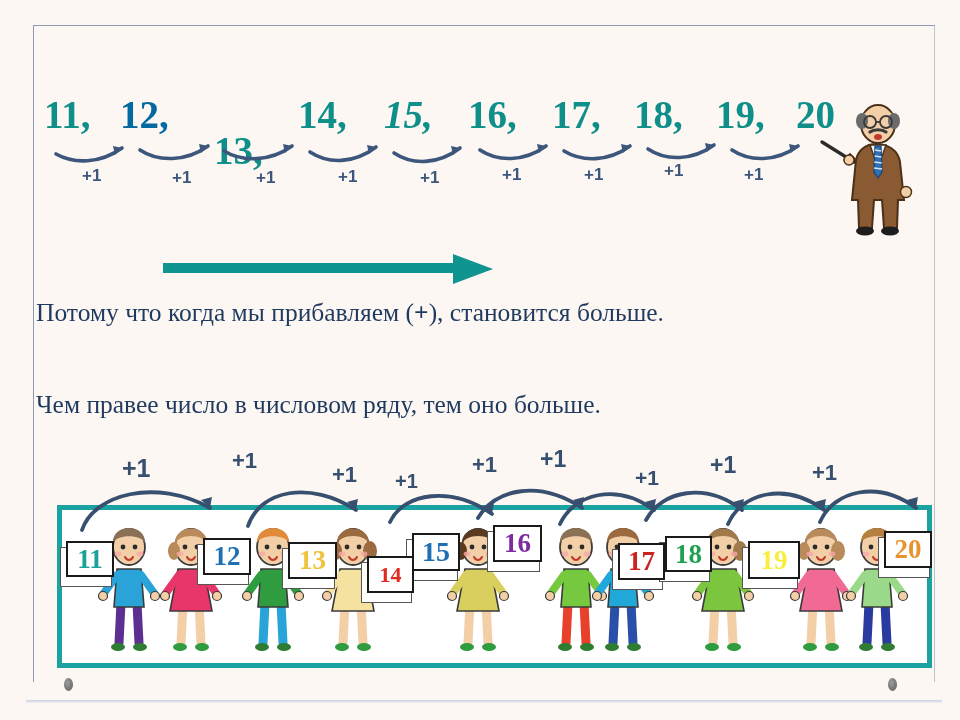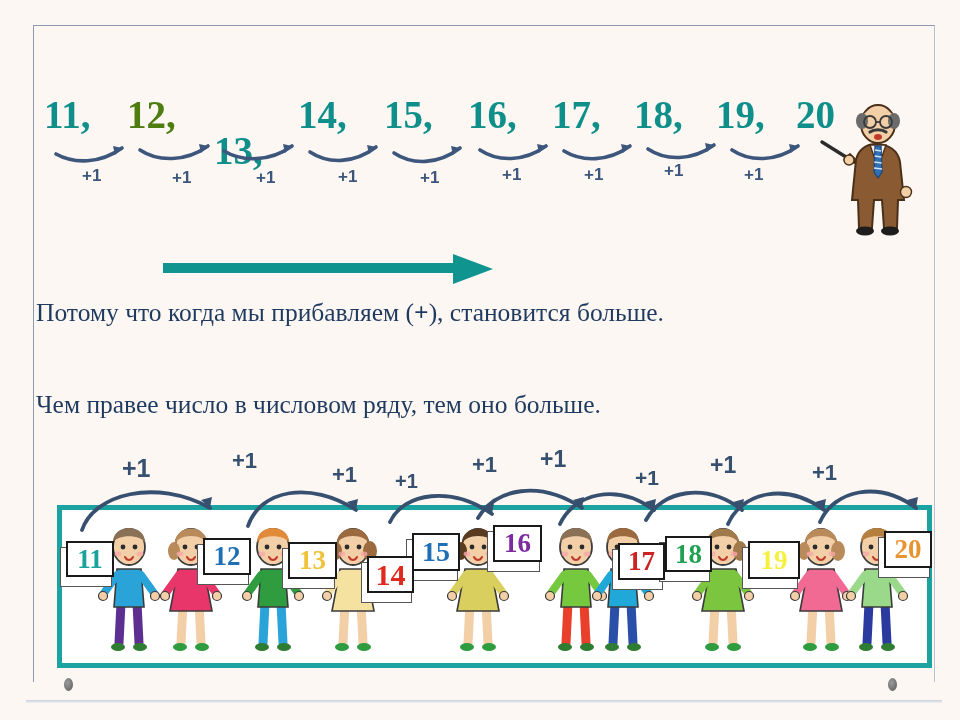--- a/index.html
+++ b/index.html
@@ -120,24 +120,24 @@
 <div id="slide">
 
   <div class="page-border"></div>
   <div class="page-baseline"></div>
   <div class="corner-dot dot-left"></div>
   <div class="corner-dot dot-right"></div>
 
 
   <div class="numrow" id="numrow" style="position: absolute;">
       <span class="num" style="position: absolute; left: 0px; top: 0px; color: rgb(15, 143, 138);">11,</span>
-      <span class="num" style="position: absolute; left: 83px; top: 0px; color: #4d7c0f;">12,</span>
+      <span class="num" style="position: absolute; left: 76px; top: 0px; color: #0369a1;">12,</span>
       <span class="num" style="position: absolute; left: 170px; top: 0px; color: rgb(15, 143, 138); margin-top: 36px;">13,</span>
       <span class="num" style="position: absolute; left: 254px; top: 0px; color: rgb(15, 143, 138);">14,</span>
-      <span class="num" style="position: absolute; left: 340px; top: 0px; color: rgb(15, 143, 138);">15,</span>
+      <span class="num" style="position: absolute; left: 340px; top: 0px; color: rgb(15, 143, 138); font-style: italic;">15,</span>
       <span class="num" style="position: absolute; left: 424px; top: 0px; color: rgb(15, 143, 138);">16,</span>
       <span class="num" style="position: absolute; left: 508px; top: 0px; color: rgb(15, 143, 138);">17,</span>
       <span class="num" style="position: absolute; left: 590px; top: 0px; color: rgb(15, 143, 138);">18,</span>
       <span class="num" style="position: absolute; left: 672px; top: 0px; color: rgb(15, 143, 138);">19,</span>
       <span class="num" style="position: absolute; left: 752px; top: 0px; color: rgb(15, 143, 138);">20</span>
     </div>
 
   <div class="toparrows">
     <svg width="780" height="52" viewBox="0 0 780 52" fill="none">
       <g stroke="#3c567c" stroke-width="3.6" stroke-linecap="round" fill="none">
@@ -395,21 +395,21 @@
   </div>
 
   <div id="cards-layer">
       <div class="card-plate" style="left: 60px; top: 547px; width: 52px; height: 40px;"></div>
       <div class="card" style="left: 66px; top: 541px; width: 48px; height: 36px; color: rgb(26, 163, 155); font-size: 27px;">11</div>
       <div class="card-plate" style="left: 197px; top: 544px; width: 52px; height: 41px;"></div>
       <div class="card" style="left: 203px; top: 538px; width: 48px; height: 37px; color: rgb(31, 111, 181); font-size: 27px;">12</div>
       <div class="card-plate" style="left: 282px; top: 548px; width: 53px; height: 41px;"></div>
       <div class="card" style="left: 288px; top: 542px; width: 49px; height: 37px; color: rgb(240, 195, 60); font-size: 27px;">13</div>
       <div class="card-plate" style="left: 361px; top: 562px; width: 51px; height: 41px;"></div>
-      <div class="card" style="left: 367px; top: 556px; width: 47px; height: 37px; color: rgb(224, 42, 30); font-size: 30px;">14</div>
+      <div class="card" style="left: 367px; top: 556px; width: 47px; height: 37px; color: rgb(224, 42, 30); font-size: 22px;">14</div>
       <div class="card-plate" style="left: 406px; top: 539px; width: 52px; height: 42px;"></div>
       <div class="card" style="left: 412px; top: 533px; width: 48px; height: 38px; color: rgb(31, 111, 181); font-size: 28px;">15</div>
       <div class="card-plate" style="left: 487px; top: 531px; width: 53px; height: 41px;"></div>
       <div class="card" style="left: 493px; top: 525px; width: 49px; height: 37px; color: rgb(125, 44, 160); font-size: 27px;">16</div>
       <div class="card-plate" style="left: 612px; top: 549px; width: 51px; height: 41px;"></div>
       <div class="card" style="left: 618px; top: 543px; width: 47px; height: 37px; color: rgb(204, 34, 34); font-size: 27px;">17</div>
       <div class="card-plate" style="left: 659px; top: 542px; width: 51px; height: 40px;"></div>
       <div class="card" style="left: 665px; top: 536px; width: 47px; height: 36px; color: rgb(34, 160, 82); font-size: 27px;">18</div>
       <div class="card-plate" style="left: 742px; top: 547px; width: 56px; height: 42px;"></div>
       <div class="card" style="left: 748px; top: 541px; width: 52px; height: 38px; color: rgb(246, 239, 62); font-size: 27px;">19</div>

